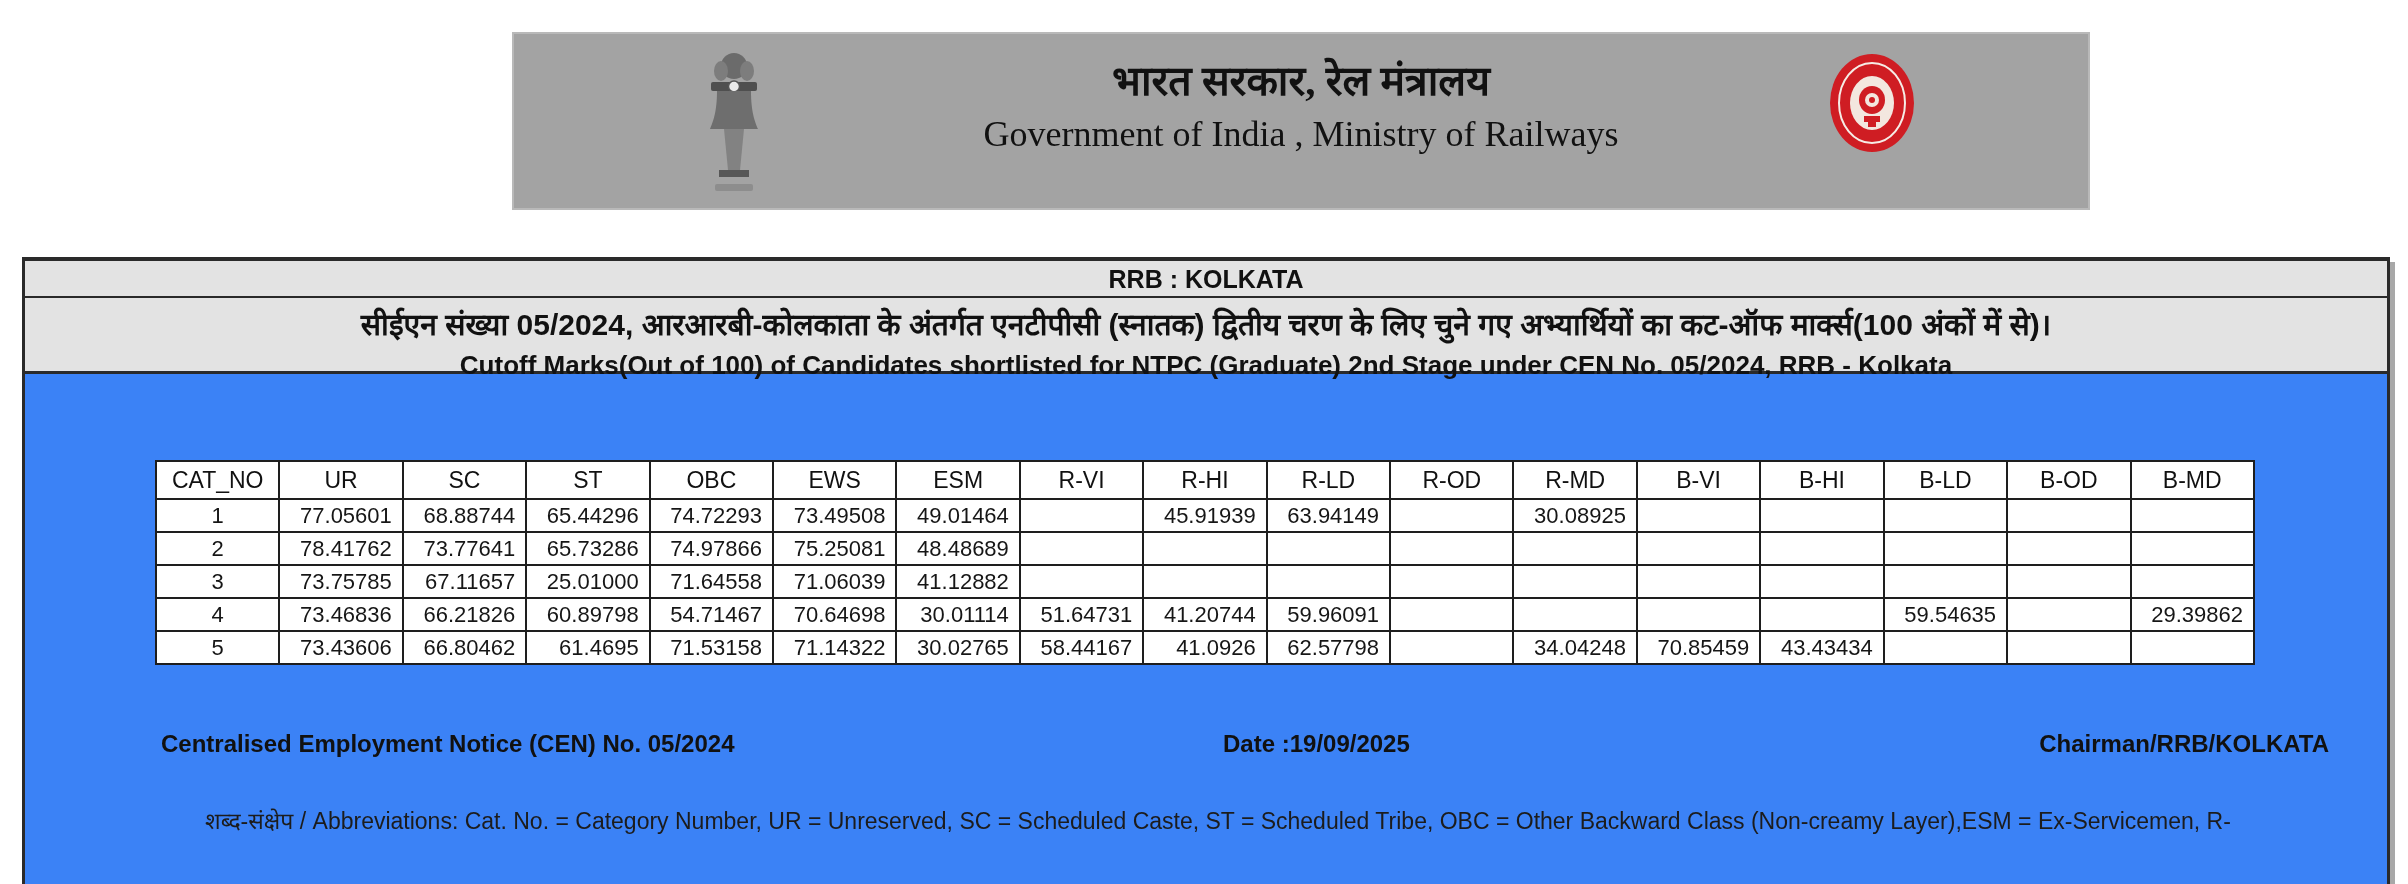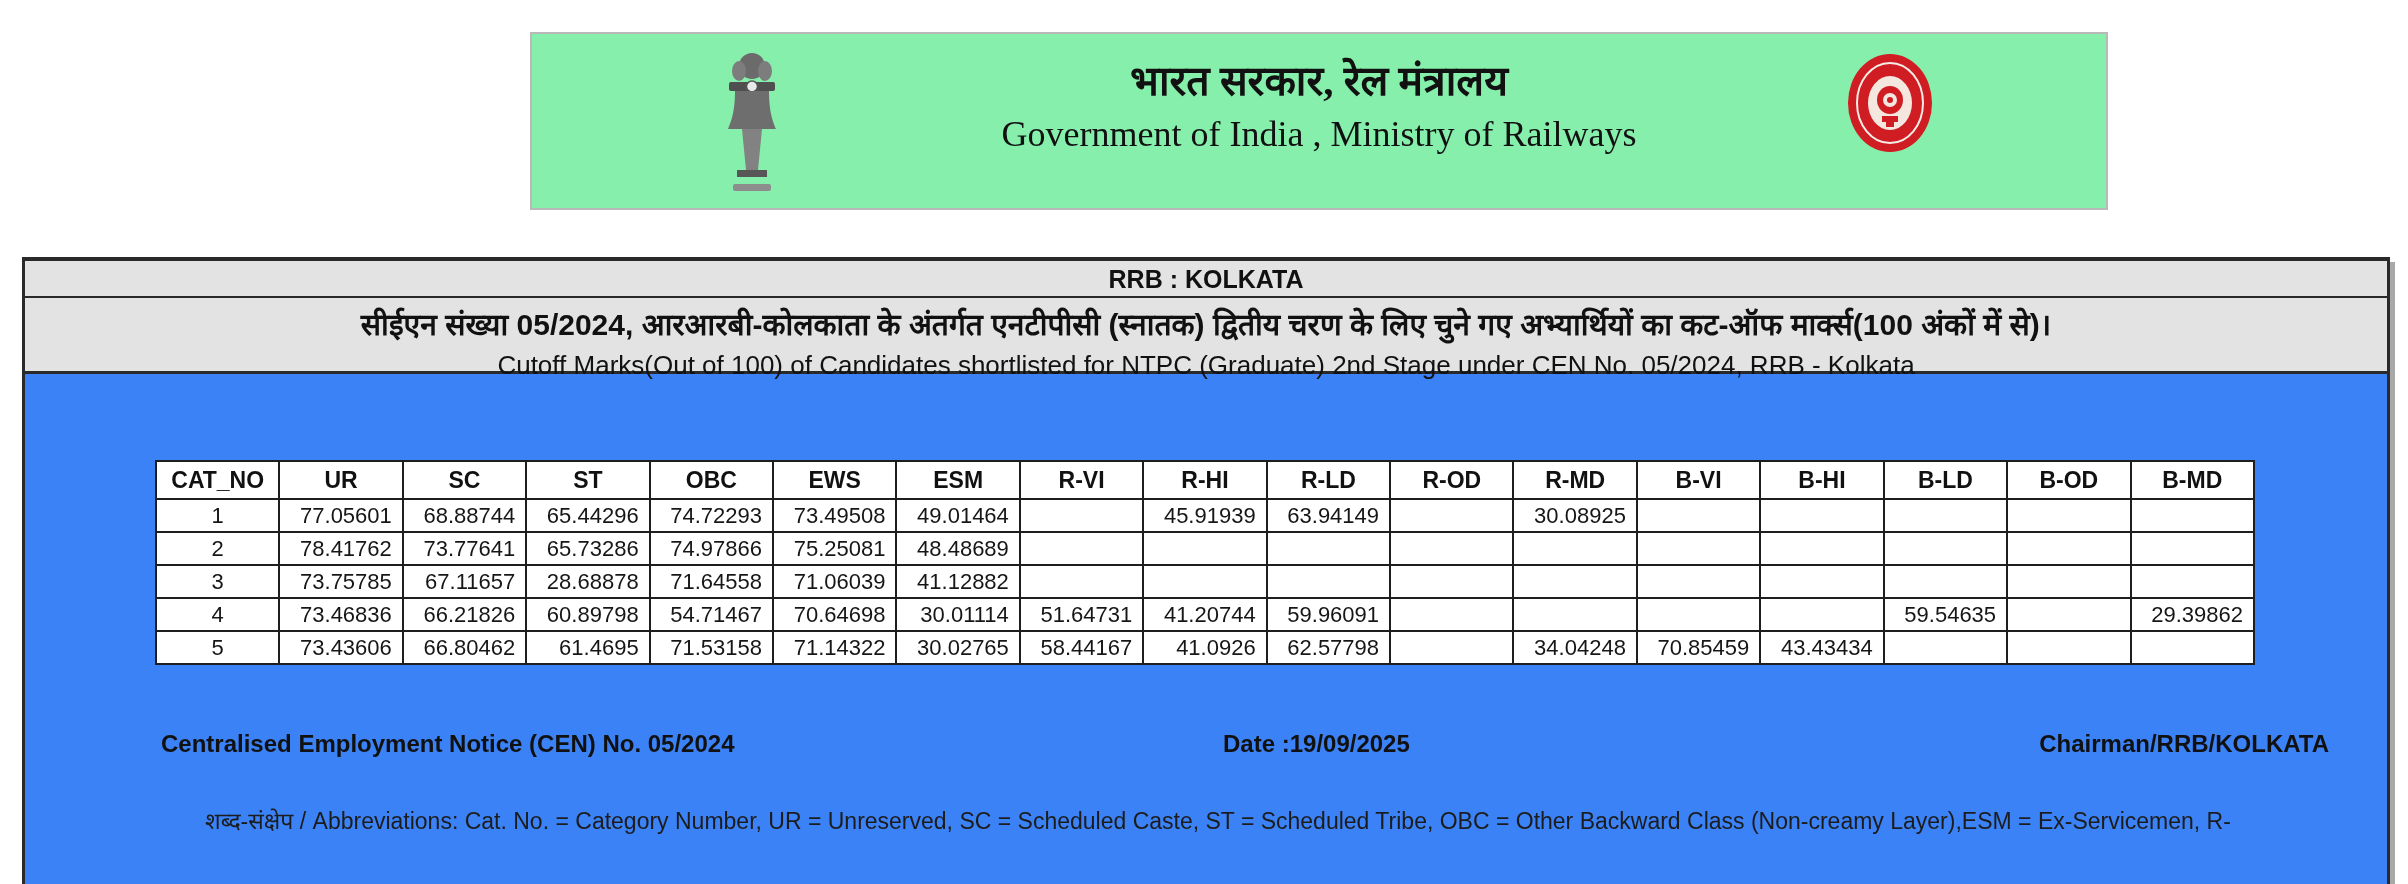--- a/index.html
+++ b/index.html
@@ -3,21 +3,21 @@
 <meta charset="utf-8">
 <style>
   * { margin:0; padding:0; box-sizing:border-box; }
   html,body { background:#ffffff; }
   body { font-family:"Liberation Sans", sans-serif; color:#1c1c1c; }
   .page { position:relative; width:2408px; height:884px; background:#fff; overflow:hidden; }
 
   
   .gov-header {
     position:absolute; left:512px; top:32px; width:1578px; height:178px;
-    background:#86efac; border:2px solid #b9b9b9;margin-left:18px;
+    background:#a3a3a3; border:2px solid #b9b9b9;
   }
   .emblem { position:absolute; left:188px; top:16px; }
   .gov-titles { position:absolute; left:0; top:24px; width:100%; text-align:center; }
   .gov-title-hi { font-family:"Liberation Serif", serif; font-weight:bold; font-size:41px; line-height:1.15; color:#111; }
   .gov-title-en { font-family:"Liberation Serif", serif; font-weight:normal; font-size:36px; margin-top:8px; color:#111; }
   .rail-logo { position:absolute; right:172px; top:18px; }
 
   
   .main-box {
     position:absolute; left:22px; top:217px; width:2368px; height:652px;
@@ -27,32 +27,32 @@
   }
   .band1 {
     height:37px; background:#e3e3e3; border-bottom:2px solid #2a2a2a;
     text-align:center; line-height:36px; font-weight:bold; font-size:25px; color:#111;
   }
   .band2 {
     height:76px; background:#e3e3e3; border-bottom:3px solid #2a2a2a;
     text-align:center; padding-top:9px;
   }
   .band2 .title-hi { font-weight:bold; font-size:30px; line-height:1.2; color:#111; }
-  .band2 .title-en { font-weight:normal; font-size:26px; margin-top:7px; color:#111; }
+  .band2 .title-en { font-weight:bold; font-size:26px; margin-top:7px; color:#111; }
 
   
   table.cutoff {
     position:absolute; left:130px; top:199px; width:2100px;
     border-collapse:collapse; table-layout:fixed; background:#fff;
   }
   table.cutoff th, table.cutoff td {
     border:2px solid #1e1e1e; overflow:hidden; white-space:nowrap;
   }
   table.cutoff th {
-    height:38px; font-size:23px; font-weight:bold; text-align:center; color:#111;
+    height:38px; font-size:23px; font-weight:normal; text-align:center; color:#111;
   }
   table.cutoff td {
     height:33px; font-size:22px; text-align:right; padding:0 10px 0 2px; color:#161616;
   }
   table.cutoff td.cat { text-align:center; padding:0; }
 
   
   .foot-item { position:absolute; font-weight:bold; font-size:24px; color:#111; white-space:nowrap; }
   .cen  { left:136px; top:469px; }
   .date { left:1198px; top:469px; }
@@ -168,21 +168,21 @@
             <td></td>
             <td></td>
             <td></td>
             <td></td>
             <td></td>
           </tr>
           <tr>
             <td class="cat">3</td>
             <td>73.75785</td>
             <td>67.11657</td>
-            <td>28.68878</td>
+            <td>25.01000</td>
             <td>71.64558</td>
             <td>71.06039</td>
             <td>41.12882</td>
             <td></td>
             <td></td>
             <td></td>
             <td></td>
             <td></td>
             <td></td>
             <td></td>

